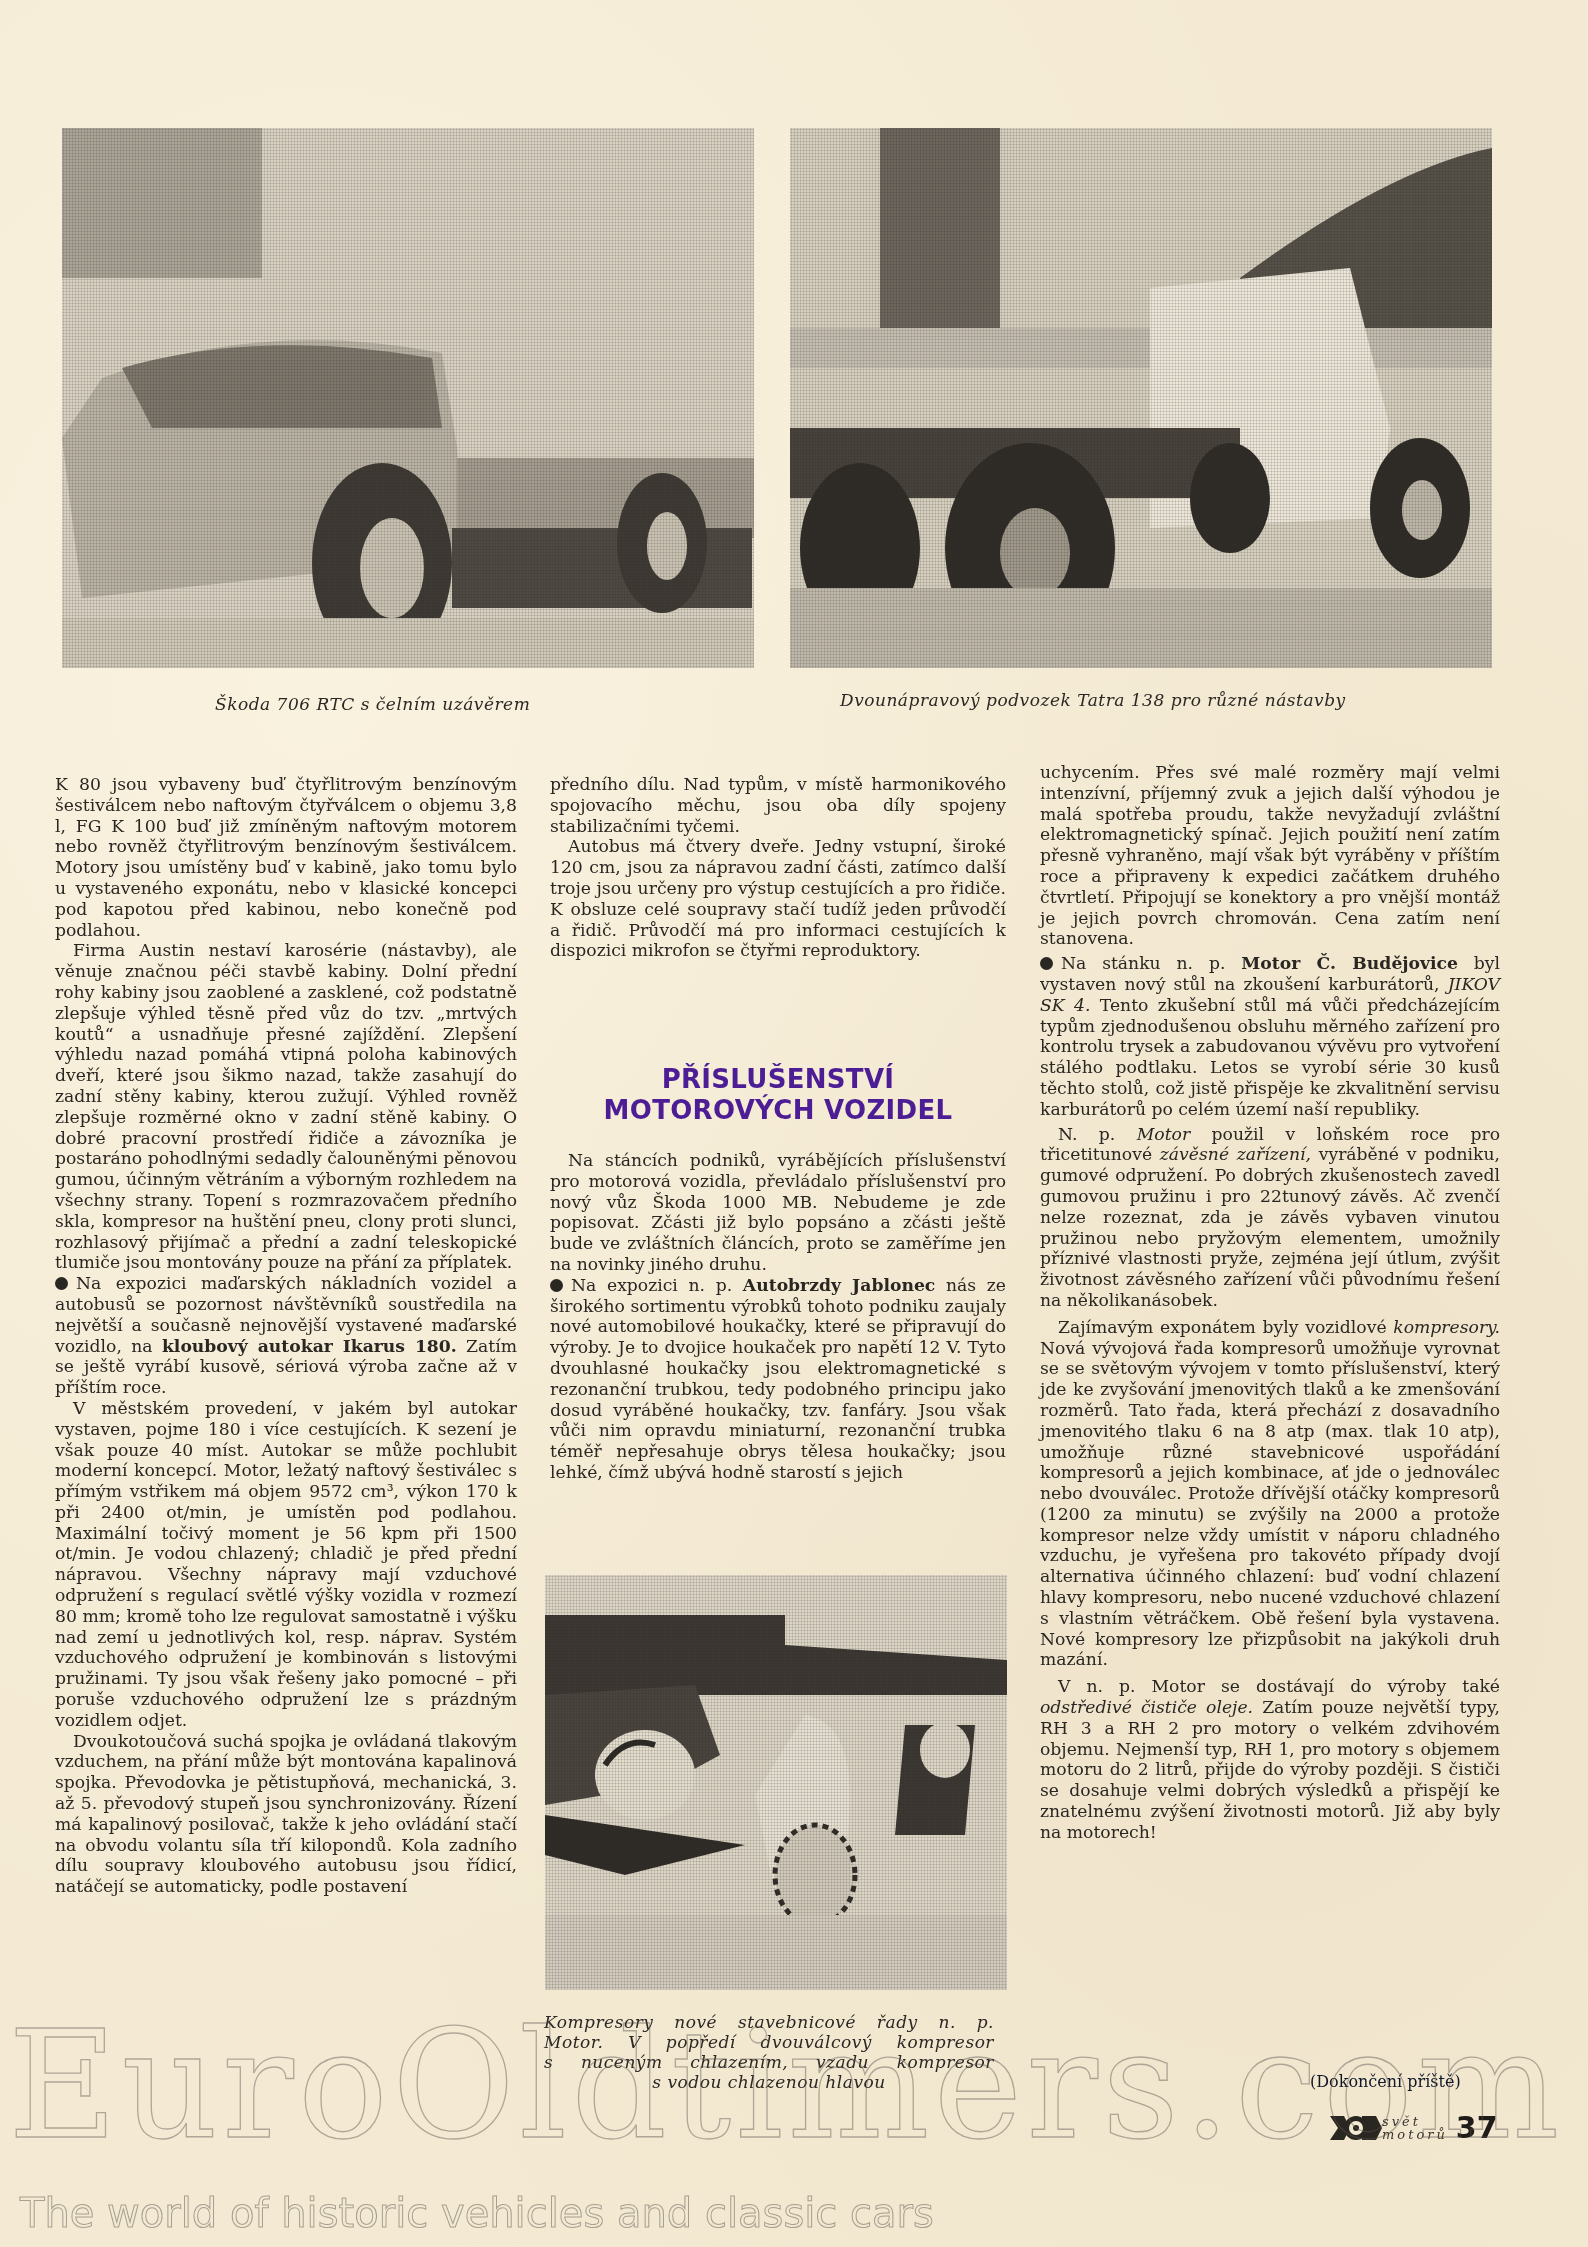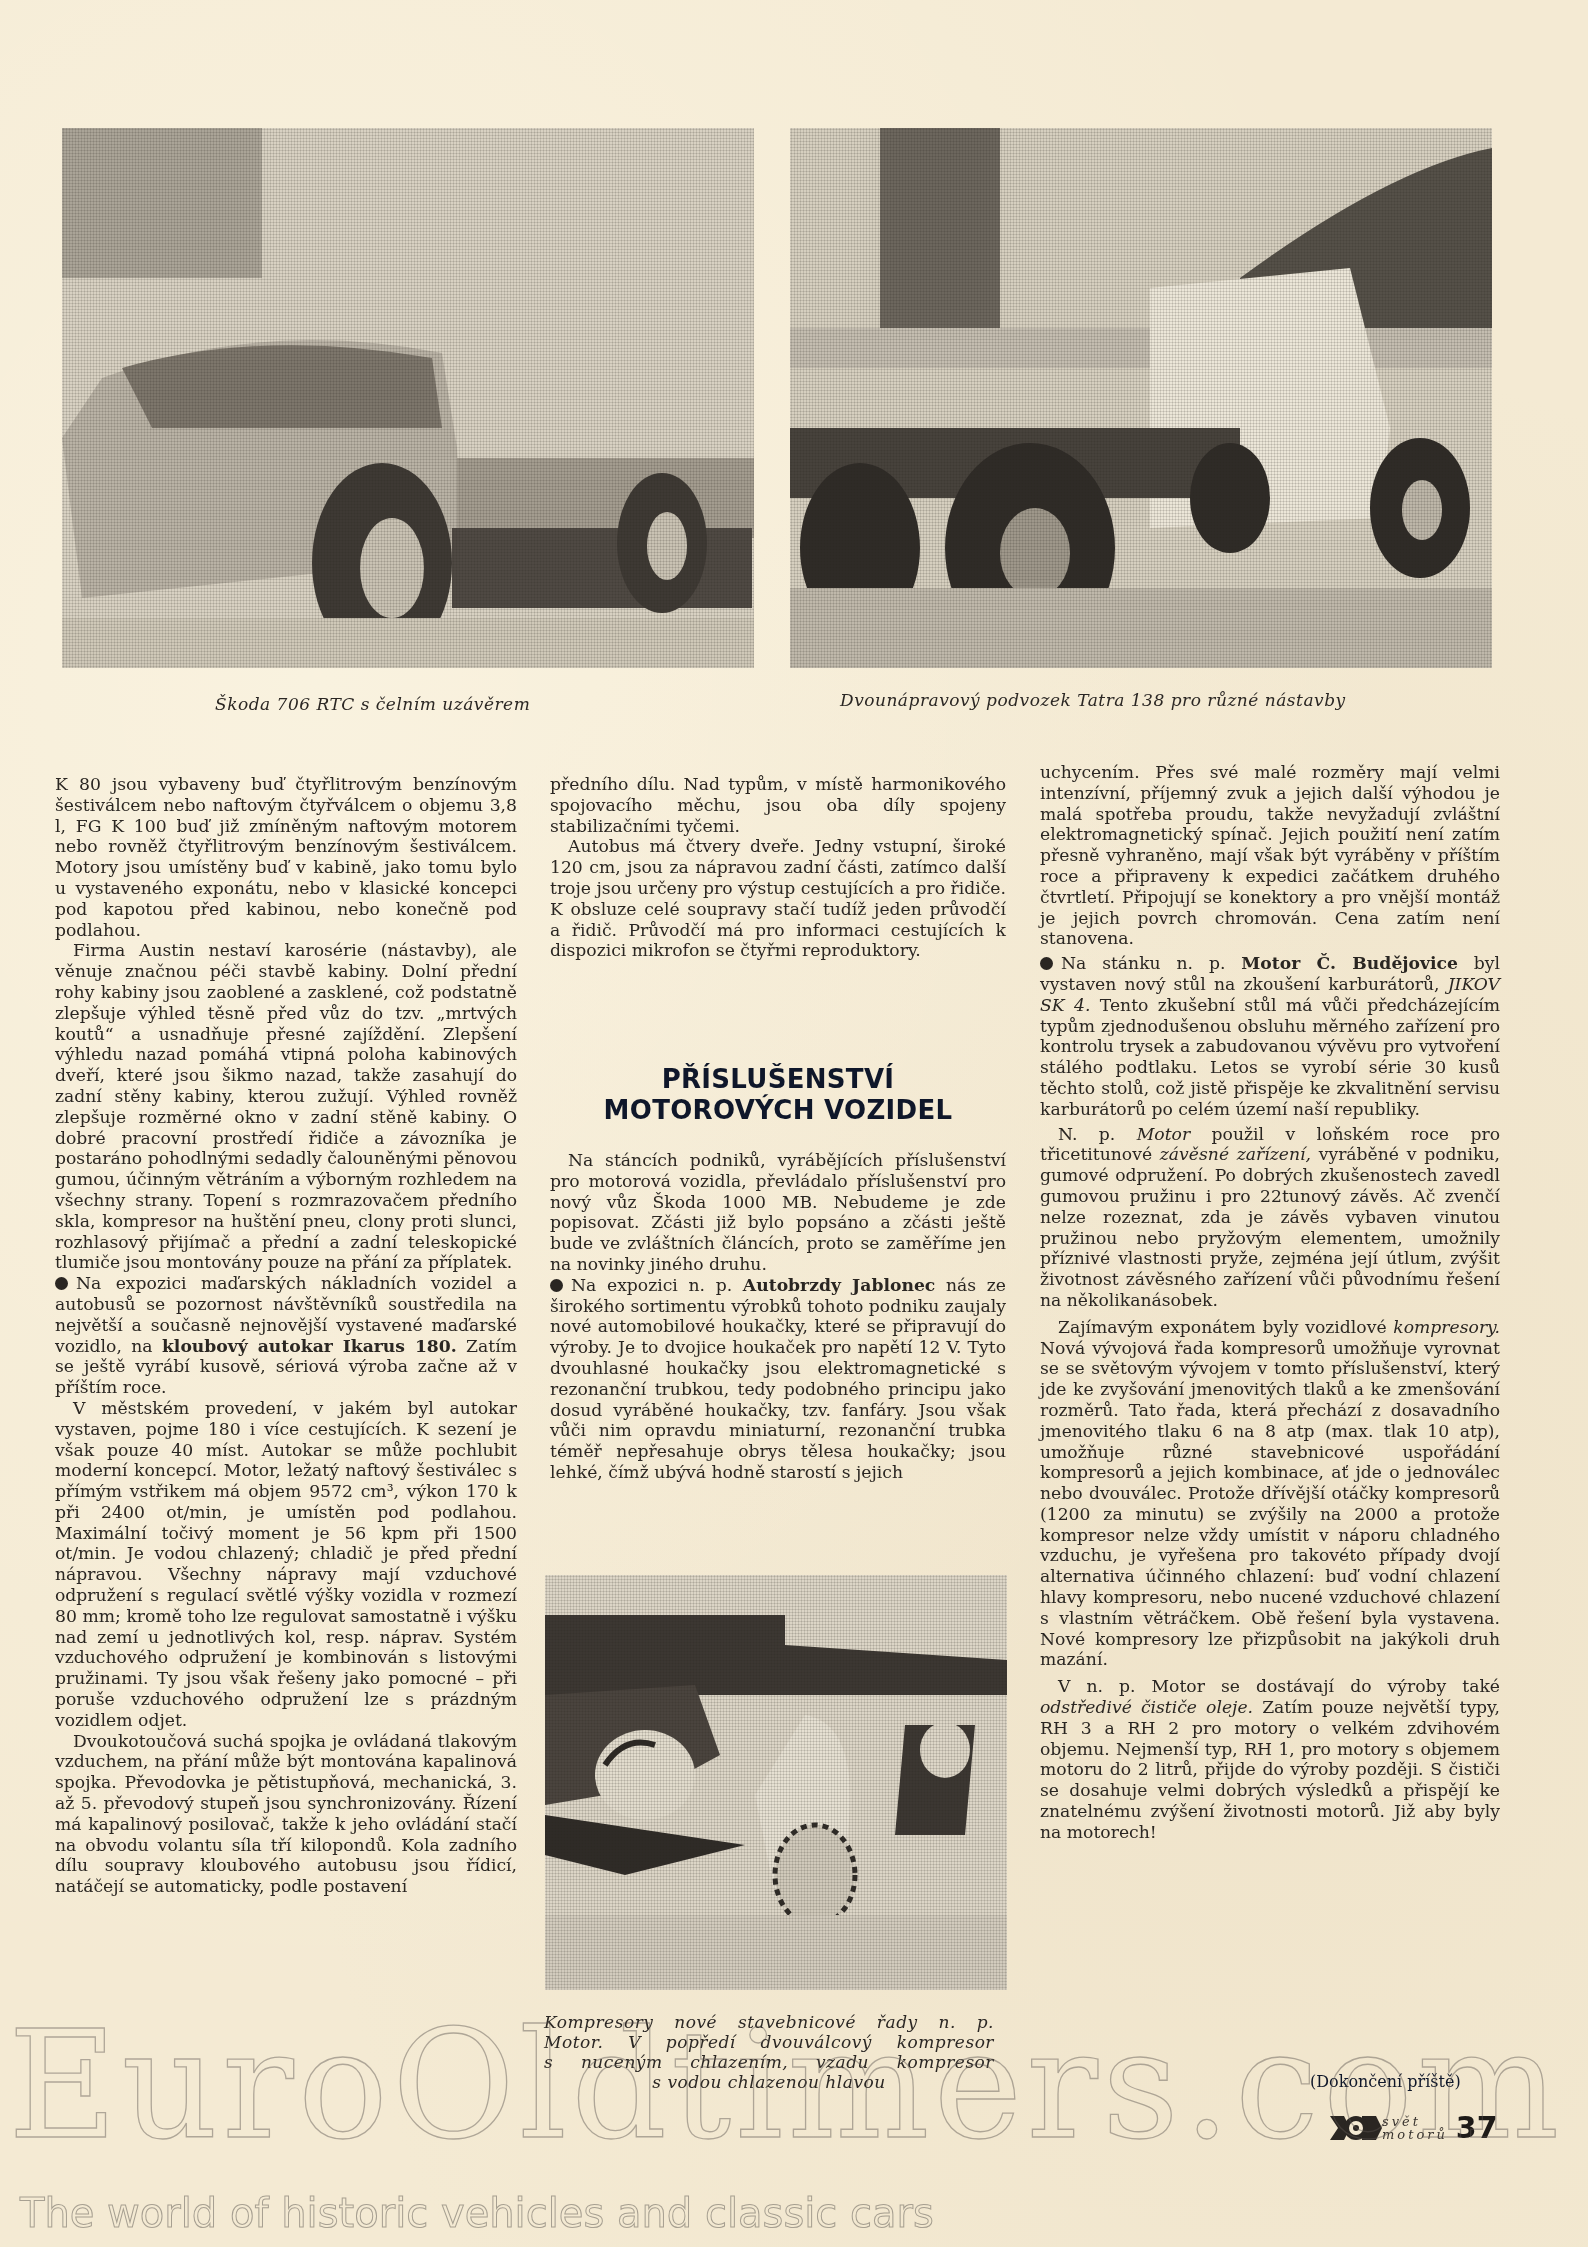--- a/index.html
+++ b/index.html
@@ -38,21 +38,21 @@
   .col p { margin: 0; text-indent: 18px; }
   .col p.noindent { text-indent: 0; }
   .col p.bullet { text-indent: 0; }
   .bullet-dot {
     display: inline-block; width: 13px; height: 13px; border-radius: 50%;
     background: #2a2622; margin-right: 8px; vertical-align: -1px;
   }
   b { font-weight: bold; }
   .heading {
     position: absolute; font-family: "DejaVu Sans", sans-serif; font-weight: bold;
-    font-size: 26px; line-height: 31px; text-align: center; color: #0f172a;
+    font-size: 26px; line-height: 31px; text-align: center; color: #4c1d95;
     letter-spacing: 0.3px;
   }
   .cont {
     position: absolute; font-size: 16px; color: #0f172a;
   }
   .footer-logo {
     position: absolute; display: flex; align-items: center; 
   }
   .mag-name { font-style: italic; font-size: 13px; line-height: 13px; letter-spacing: 3px; color: #3a3530; }
   .page-num { font-family: "DejaVu Sans", sans-serif; font-weight: bold; font-size: 30px; color: #1e1b18; margin-left: 8px; }

